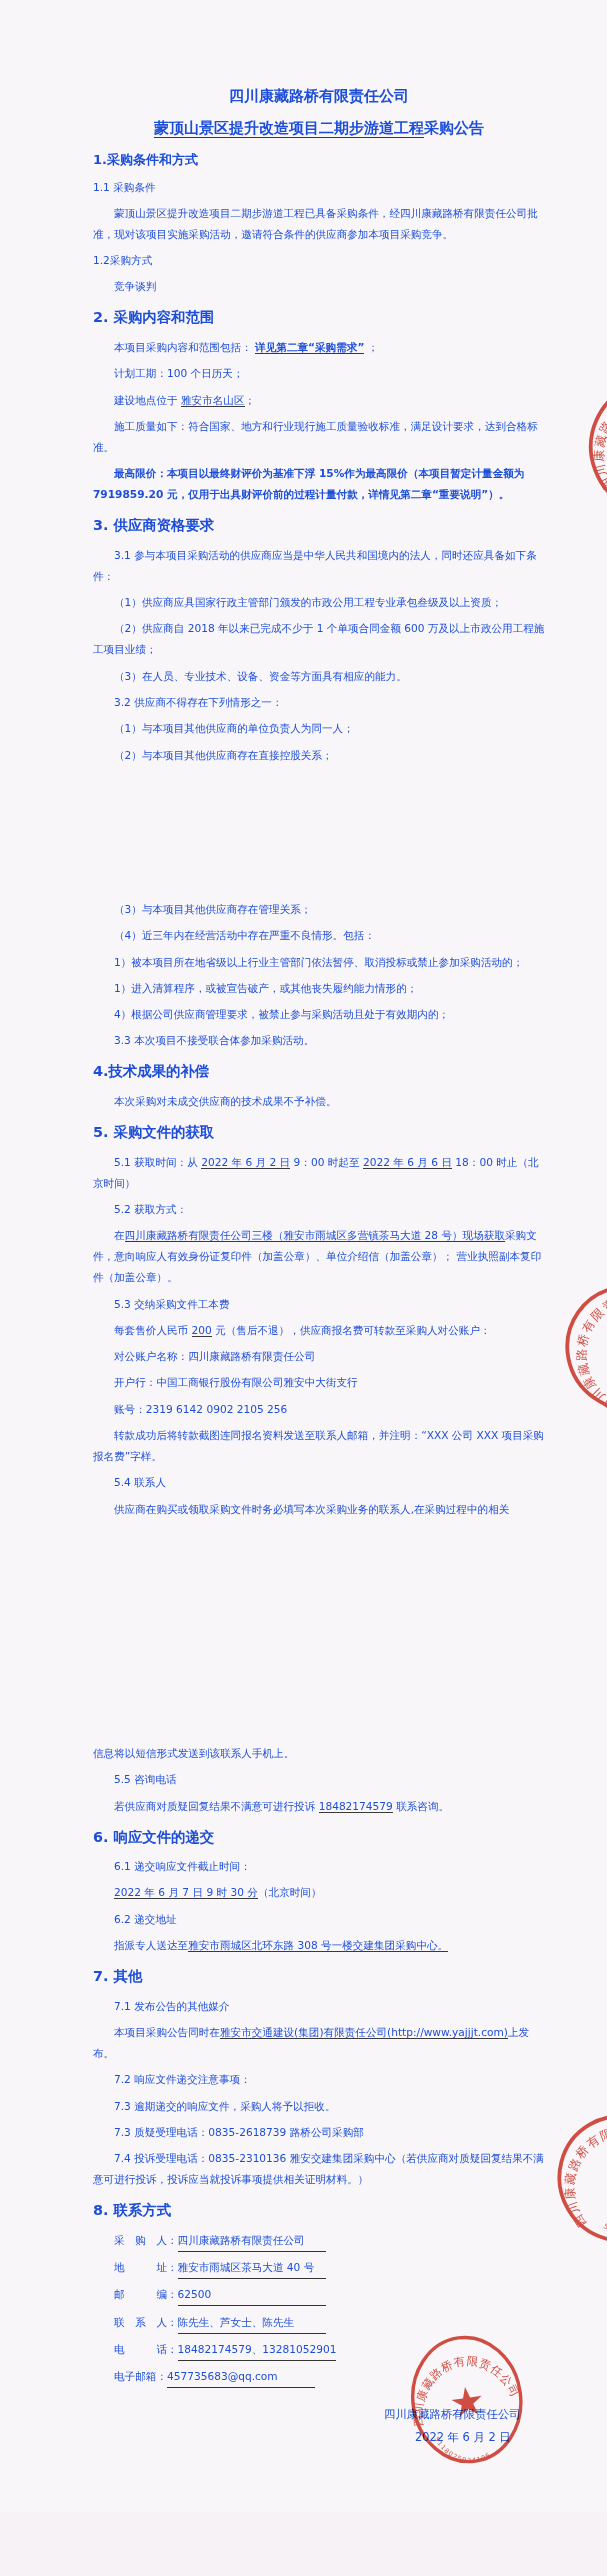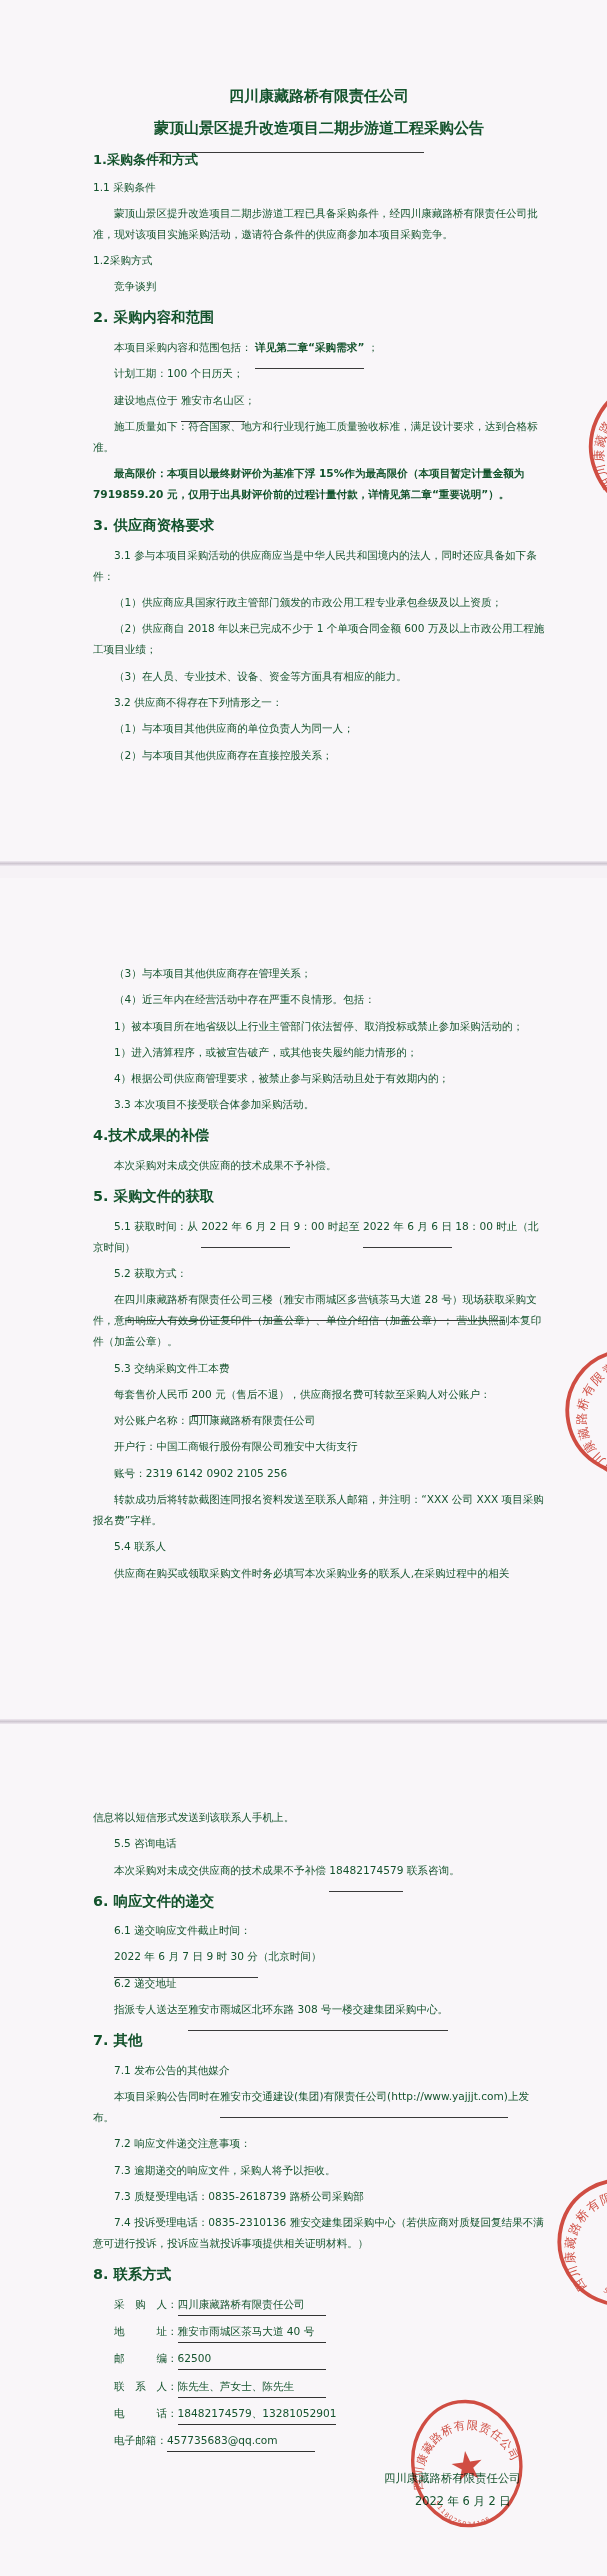--- a/index.html
+++ b/index.html
@@ -1,43 +1,43 @@
 <!DOCTYPE html>
 <html style="font-size:12px"><head>
 <meta charset="utf-8">
 <style>
   html,body { margin:0; padding:0; background:#e9e5ea; }
   #doc {
     position:relative; width:607px; height:2576px; margin:0 auto;
-    font-family:"DejaVu Sans", sans-serif; color:#14532d; overflow:hidden;
+    font-family:"DejaVu Sans", sans-serif; color:#1d4ed8; overflow:hidden;
     background:#f6f2f6;
   }
   .page {
     position:absolute; left:0; width:607px; background:#f9f6f9; overflow:hidden;
   }
   #page1 { top:0; height:861px; }
-  #page2 { top:878px; height:853px; }
-  #page3 { top:1724px; height:852px; }
+  #page2 { top:814px; height:853px; }
+  #page3 { top:1660px; height:852px; }
   .page-gap {
     position:absolute; left:0; width:607px; height:5.3px;
     background:linear-gradient(to bottom,#efe9f0,#cfc7d1 50%,#efe9f0);
   }
   #gap1 { top:861px; } #gap2 { top:1719px; }
   .inner { padding:85px 62px 0 93px; font-size:10.6px; line-height:21px; }
   #page3 .inner { padding-top:83px; }
   p { margin:0 0 5.3px; }
   .body { text-indent:21px; }
   .noindent { text-indent:0; }
   .title1, .title2 { text-align:center; font-weight:bold; font-size:15px; line-height:23px; text-indent:0; }
   .title1 { margin:0 0 9px; }
   .title2 { margin:0 0 7.6px; }
   .h-top { font-size:13px; font-weight:bold; line-height:23px; margin:6px 0 6px; text-indent:0; }
   .h-main { font-size:14.4px; font-weight:bold; line-height:23px; margin:9px 0 7.6px; text-indent:0; }
   .b { font-weight:bold; }
-  .u { border-bottom:0.8px solid #3a3a3a; padding-bottom:15px; }
+  .u { border-bottom:0.8px solid #3a3a3a; padding-bottom:0; }
   .contact-row { margin:0 0 5.3px; text-indent:21px; }
   .c-value { display:inline-block; min-width:148px; border-bottom:0.8px solid #333; text-indent:0; }
   .seal-wrap { position:absolute; opacity:0.88; mix-blend-mode:multiply; pointer-events:none; }
   .footer-line { position:absolute; font-size:11.4px; white-space:nowrap; }
 </style>
 </head>
 <body>
 
 <div id="doc">
 
@@ -112,21 +112,21 @@
         <text font-size="16" fill="#cf382a" letter-spacing="2"><textPath href="#sealArcP2">四川康藏路桥有限责任公司</textPath></text>
       </svg>
     </div>
   </div>
   <div class="page-gap" id="gap2"></div>
 
   <div class="page" id="page3">
     <div class="inner">
       <p class="body noindent">信息将以短信形式发送到该联系人手机上。</p>
       <p class="body">5.5 咨询电话</p>
-      <p class="body"><span>本次采购对未成交供应商的技术成果不予补偿 </span><span class="u">18482174579</span><span> 联系咨询。</span></p>
+      <p class="body"><span>若供应商对质疑回复结果不满意可进行投诉 </span><span class="u">18482174579</span><span> 联系咨询。</span></p>
 
       <p class="h-main">6. 响应文件的递交</p>
       <p class="body">6.1 递交响应文件截止时间：</p>
       <p class="body"><span class="u">2022 年 6 月 7 日 9 时 30 分</span><span>（北京时间）</span></p>
       <p class="body">6.2 递交地址</p>
       <p class="body"><span>指派专人送达至</span><span class="u">雅安市雨城区北环东路 308 号一楼交建集团采购中心。</span></p>
 
       <p class="h-main">7. 其他</p>
       <p class="body">7.1 发布公告的其他媒介</p>
       <p class="body"><span>本项目采购公告同时在</span><span class="u">雅安市交通建设(集团)有限责任公司(http://www.yajjjt.com)</span><span>上发布。</span></p>

